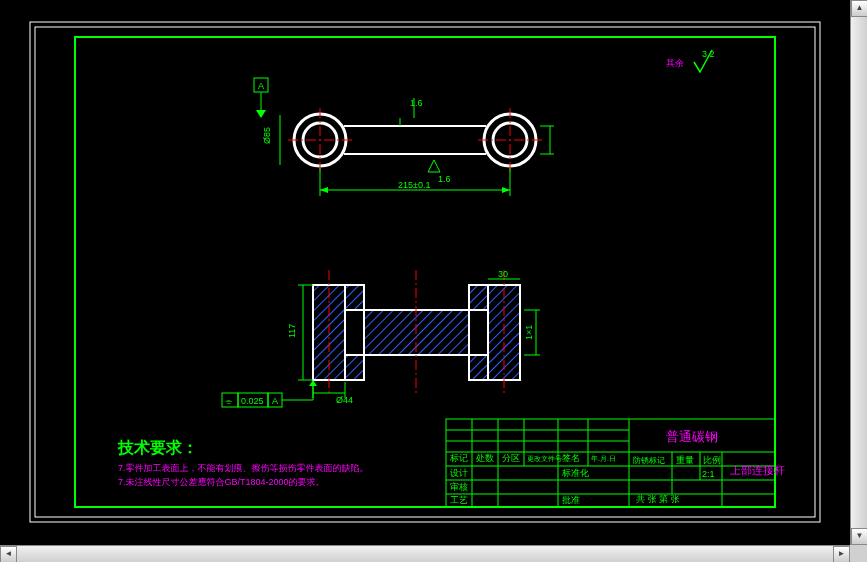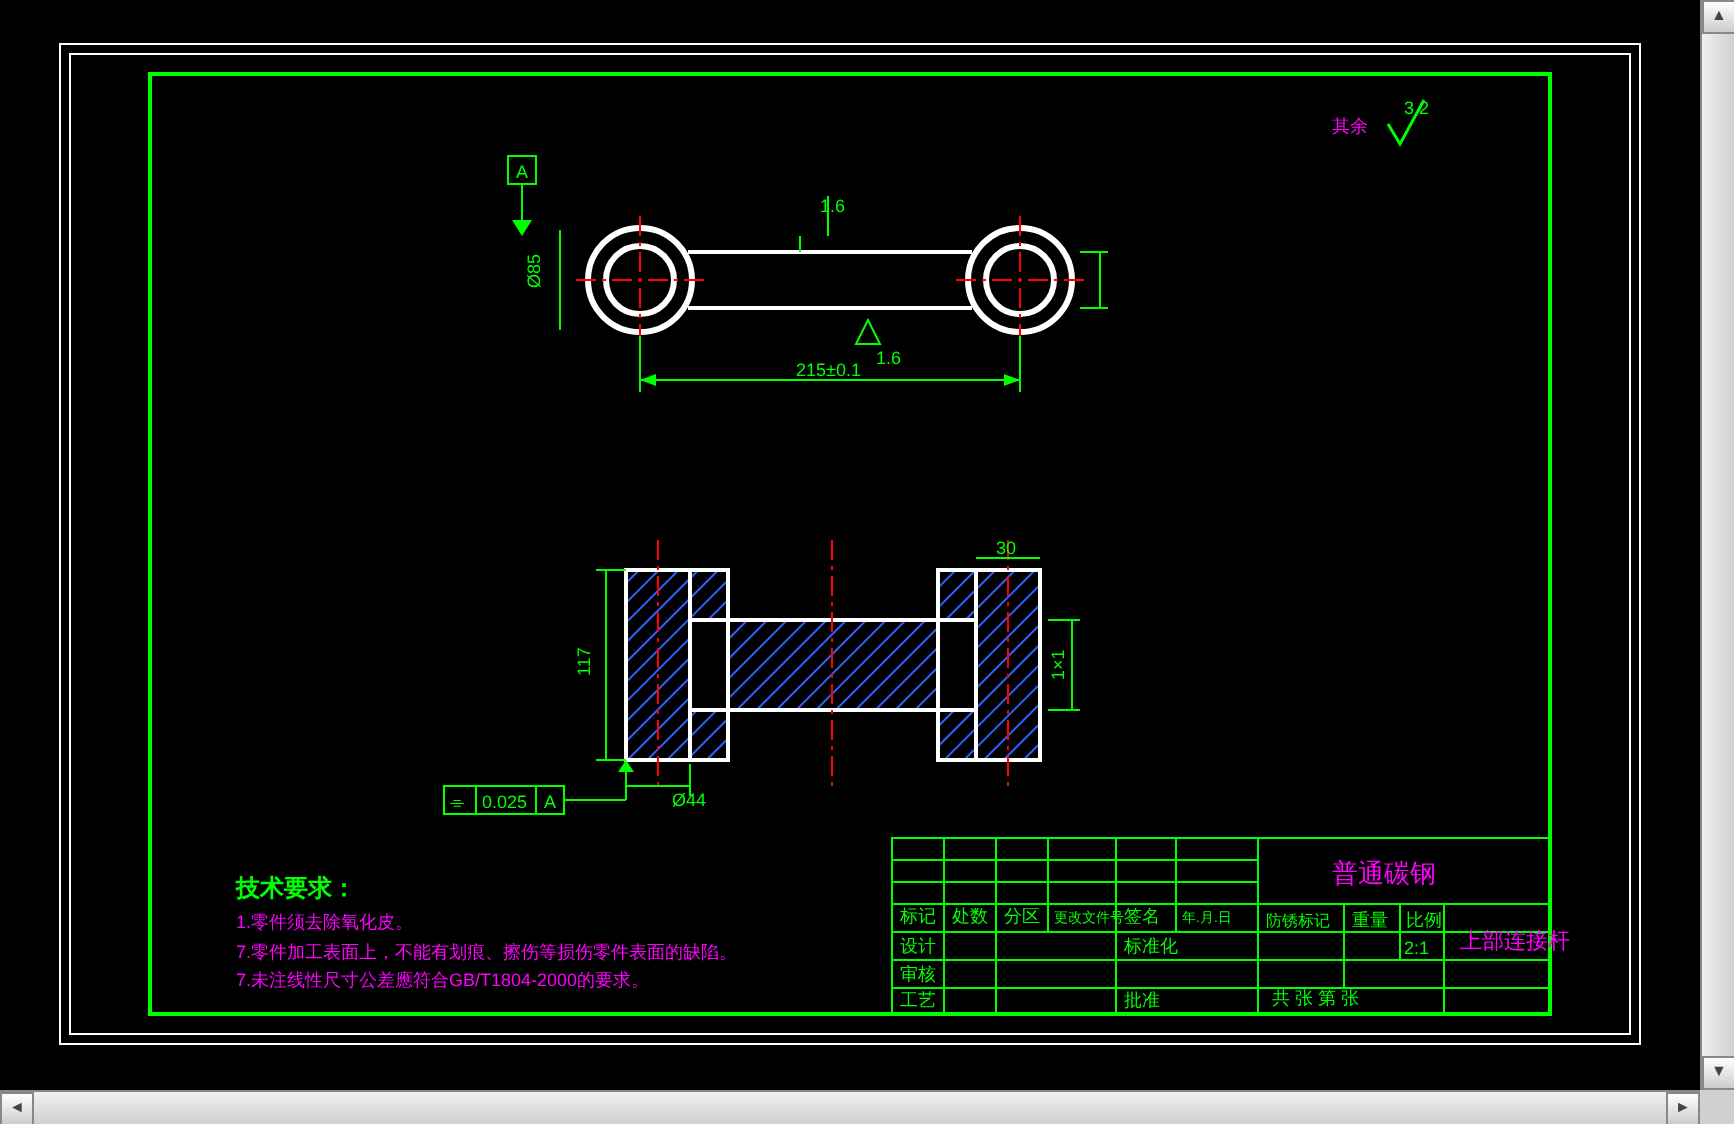--- a/index.html
+++ b/index.html
@@ -4,21 +4,21 @@
 <style>
 * { margin: 0; padding: 0; box-sizing: border-box; }
 body { background: #c0c0c0; width: 867px; height: 562px; font-family: "SimSun", Arial, sans-serif; }
 .scrollbar-h { position: absolute; left: 0; bottom: 0; width: 850px; height: 17px; background: linear-gradient(#f0f0f0,#d0d0d0); border-top: 1px solid #888; }
 .scrollbar-v { position: absolute; right: 0; top: 0; width: 17px; height: 545px; background: linear-gradient(90deg,#f0f0f0,#d0d0d0); border-left: 1px solid #888; }
 .sb-btn { position: absolute; width: 17px; height: 17px; background: linear-gradient(#fff,#ccc); border: 1px solid #888; font-size: 8px; text-align: center; line-height: 14px; color: #444; }
 .sb-corner { position: absolute; right: 0; bottom: 0; width: 17px; height: 17px; background: #d0d0d0; }
 .canvas { position: absolute; left: 0; top: 0; width: 850px; height: 545px; background: #000; overflow: hidden; }
 svg { position: absolute; left: 0; top: 0; }
 .tech-req { position: absolute; left: 118px; top: 435px; line-height: 1.6; }
-.tech-title { color: #00ff00; font-size: 12px; font-weight: bold; }
+.tech-title { color: #00ff00; font-size: 16px; font-weight: bold; }
 .tech-line { color: #ff00ff; font-size: 9px; }
 text { font-size: 9px; fill: #00ff00; }
 .mag { fill: #ff00ff; }
 .tb-cell { font-size: 9px; }
 </style>
 </head>
 <body>
 
 <div class="canvas">
 <svg width="850" height="545">
@@ -161,21 +161,20 @@
   <text x="676" y="463" class="tb-cell">重量</text>
   <text x="703" y="463" class="tb-cell">比例</text>
   <text x="702" y="477" class="tb-cell">2:1</text>
   <text x="636" y="502" class="tb-cell">共   张   第   张</text>
 </g>
 
 </svg>
 
 <div class="tech-req">
   <div class="tech-title">技术要求：</div>
-  <div class="tech-line">1.零件须去除氧化皮。</div>
   <div class="tech-line">7.零件加工表面上，不能有划痕、擦伤等损伤零件表面的缺陷。</div>
   <div class="tech-line">7.未注线性尺寸公差應符合GB/T1804-2000的要求。</div>
 </div>
 </div>
 
 <div class="scrollbar-h">
   <div class="sb-btn" style="left:0">◄</div>
   <div class="sb-btn" style="right:0">►</div>
 </div>
 <div class="scrollbar-v">

